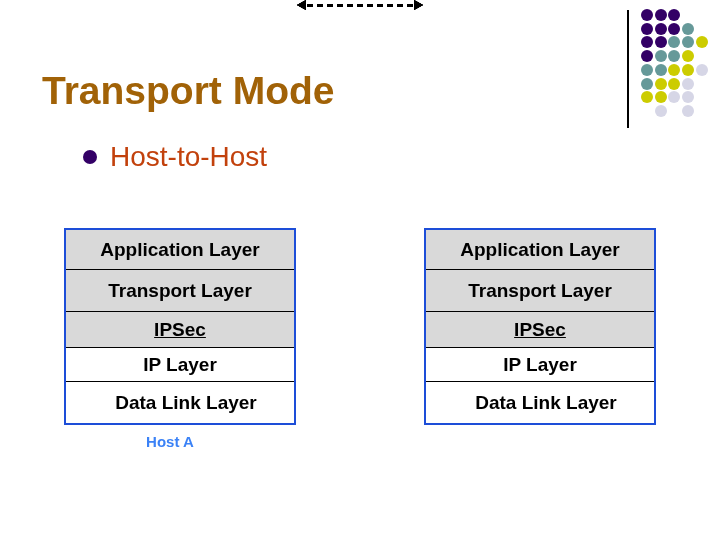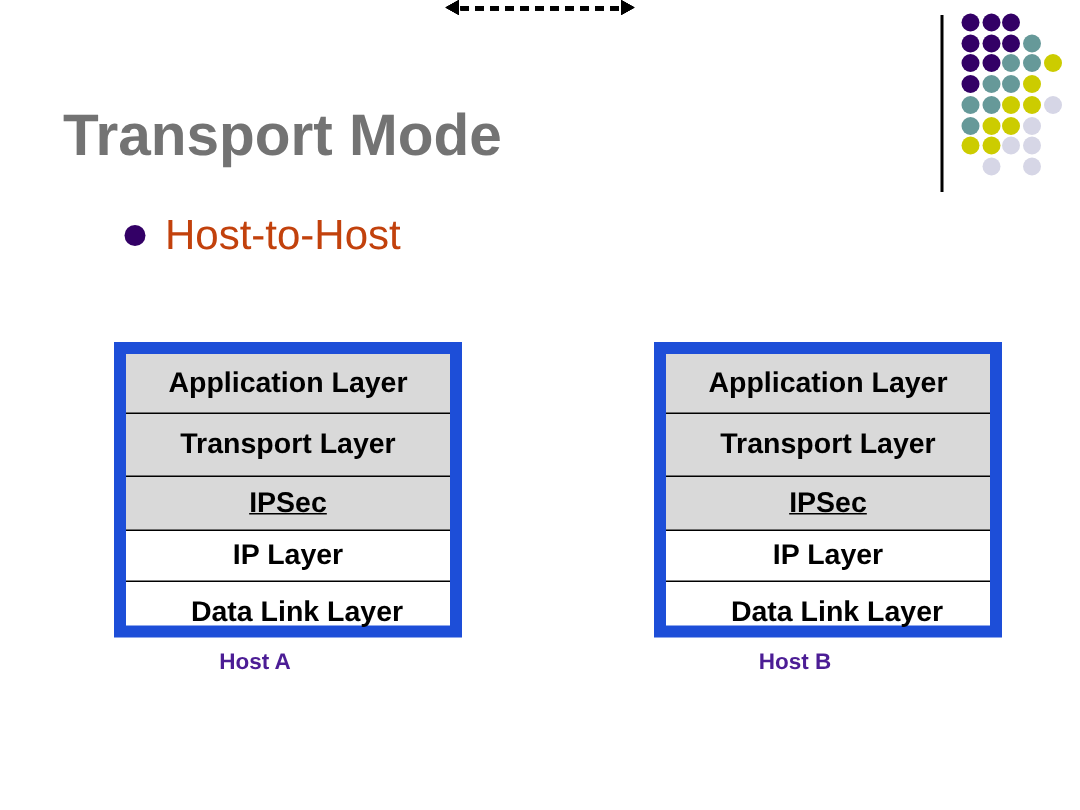--- a/index.html
+++ b/index.html
@@ -1,51 +1,51 @@
 <!DOCTYPE html>
 <html><head>
 <meta charset="utf-8">
 <style>
   html,body{margin:0;padding:0;background:#fff;}
   #slide{position:relative;width:720px;height:540px;background:#ffffff;overflow:hidden;
          font-family:"Liberation Sans", sans-serif;}
 
   
   #title{position:absolute;left:42px;top:70px;font-size:39px;font-weight:bold;
-         color:#737373;line-height:1.1;white-space:nowrap;}
+         color:#a16207;line-height:1.1;white-space:nowrap;}
 
   
   #bullet-dot{position:absolute;left:83px;top:150px;width:14px;height:14px;
               border-radius:50%;background:#330066;}
   #bullet-text{position:absolute;left:110px;top:142px;font-size:28px;color:#c2410c;
                line-height:1.1;white-space:nowrap;}
 
   
   #deco-line{position:absolute;left:627px;top:10px;width:2px;height:118px;background:#000;}
   #dot-grid{position:absolute;left:641px;top:9px;width:75px;height:112px;}
   #dot-grid .dot{position:absolute;width:12px;height:12px;border-radius:50%;}
 
   
   .stack{position:absolute;top:228px;width:232px;height:197px;box-sizing:border-box;
-         border:8px solid #1d4ed8;background:#fff;margin-left:12px;}
+         border:2px solid #1d4ed8;background:#fff;}
   #stack-left{left:64px;}
   #stack-right{left:424px;}
   .layer{box-sizing:border-box;border-bottom:1px solid #000;display:flex;
          align-items:center;justify-content:center;font-size:19px;font-weight:bold;
          color:#000;}
   .layer:nth-child(1){height:40px;}
   .layer:nth-child(2){height:42px;}
   .layer:nth-child(3){height:36px;text-decoration:underline;}
   .layer:nth-child(4){height:34px;}
   .layer:nth-child(5){height:41px;border-bottom:none;padding-left:12px;}
   .layer.gray{background:#D9D9D9;}
 
   
   .host-label{position:absolute;top:433px;width:230px;text-align:center;
-              font-size:15px;font-weight:600;color:#4c1d95;}
+              font-size:15px;font-weight:600;color:#3b82f6;}
   #host-label-a{left:55px;}
   #host-label-b{left:415px;}
 
   
   .arrow{position:absolute;left:297px;width:126px;height:10px;display:flex;align-items:center;}
   .arrow:nth-of-type(1){top:241px;}
   .arrow:nth-of-type(2){top:283px;}
   .arrow:nth-of-type(3){top:324px;}
   .arrow:nth-of-type(4){top:360px;}
   .arrow:nth-of-type(5){top:397px;}
@@ -136,15 +136,14 @@
     <span class="line"></span>
     <span class="ah ah-right"></span>
   </div>
   <div class="arrow">
     <span class="ah ah-left"></span>
     <span class="line"></span>
     <span class="ah ah-right"></span>
   </div>
 
   <div id="host-label-a" class="host-label">Host A</div>
-  <div id="host-label-b" class="host-label">Host B</div>
 
 </div>
 
 </body></html>

